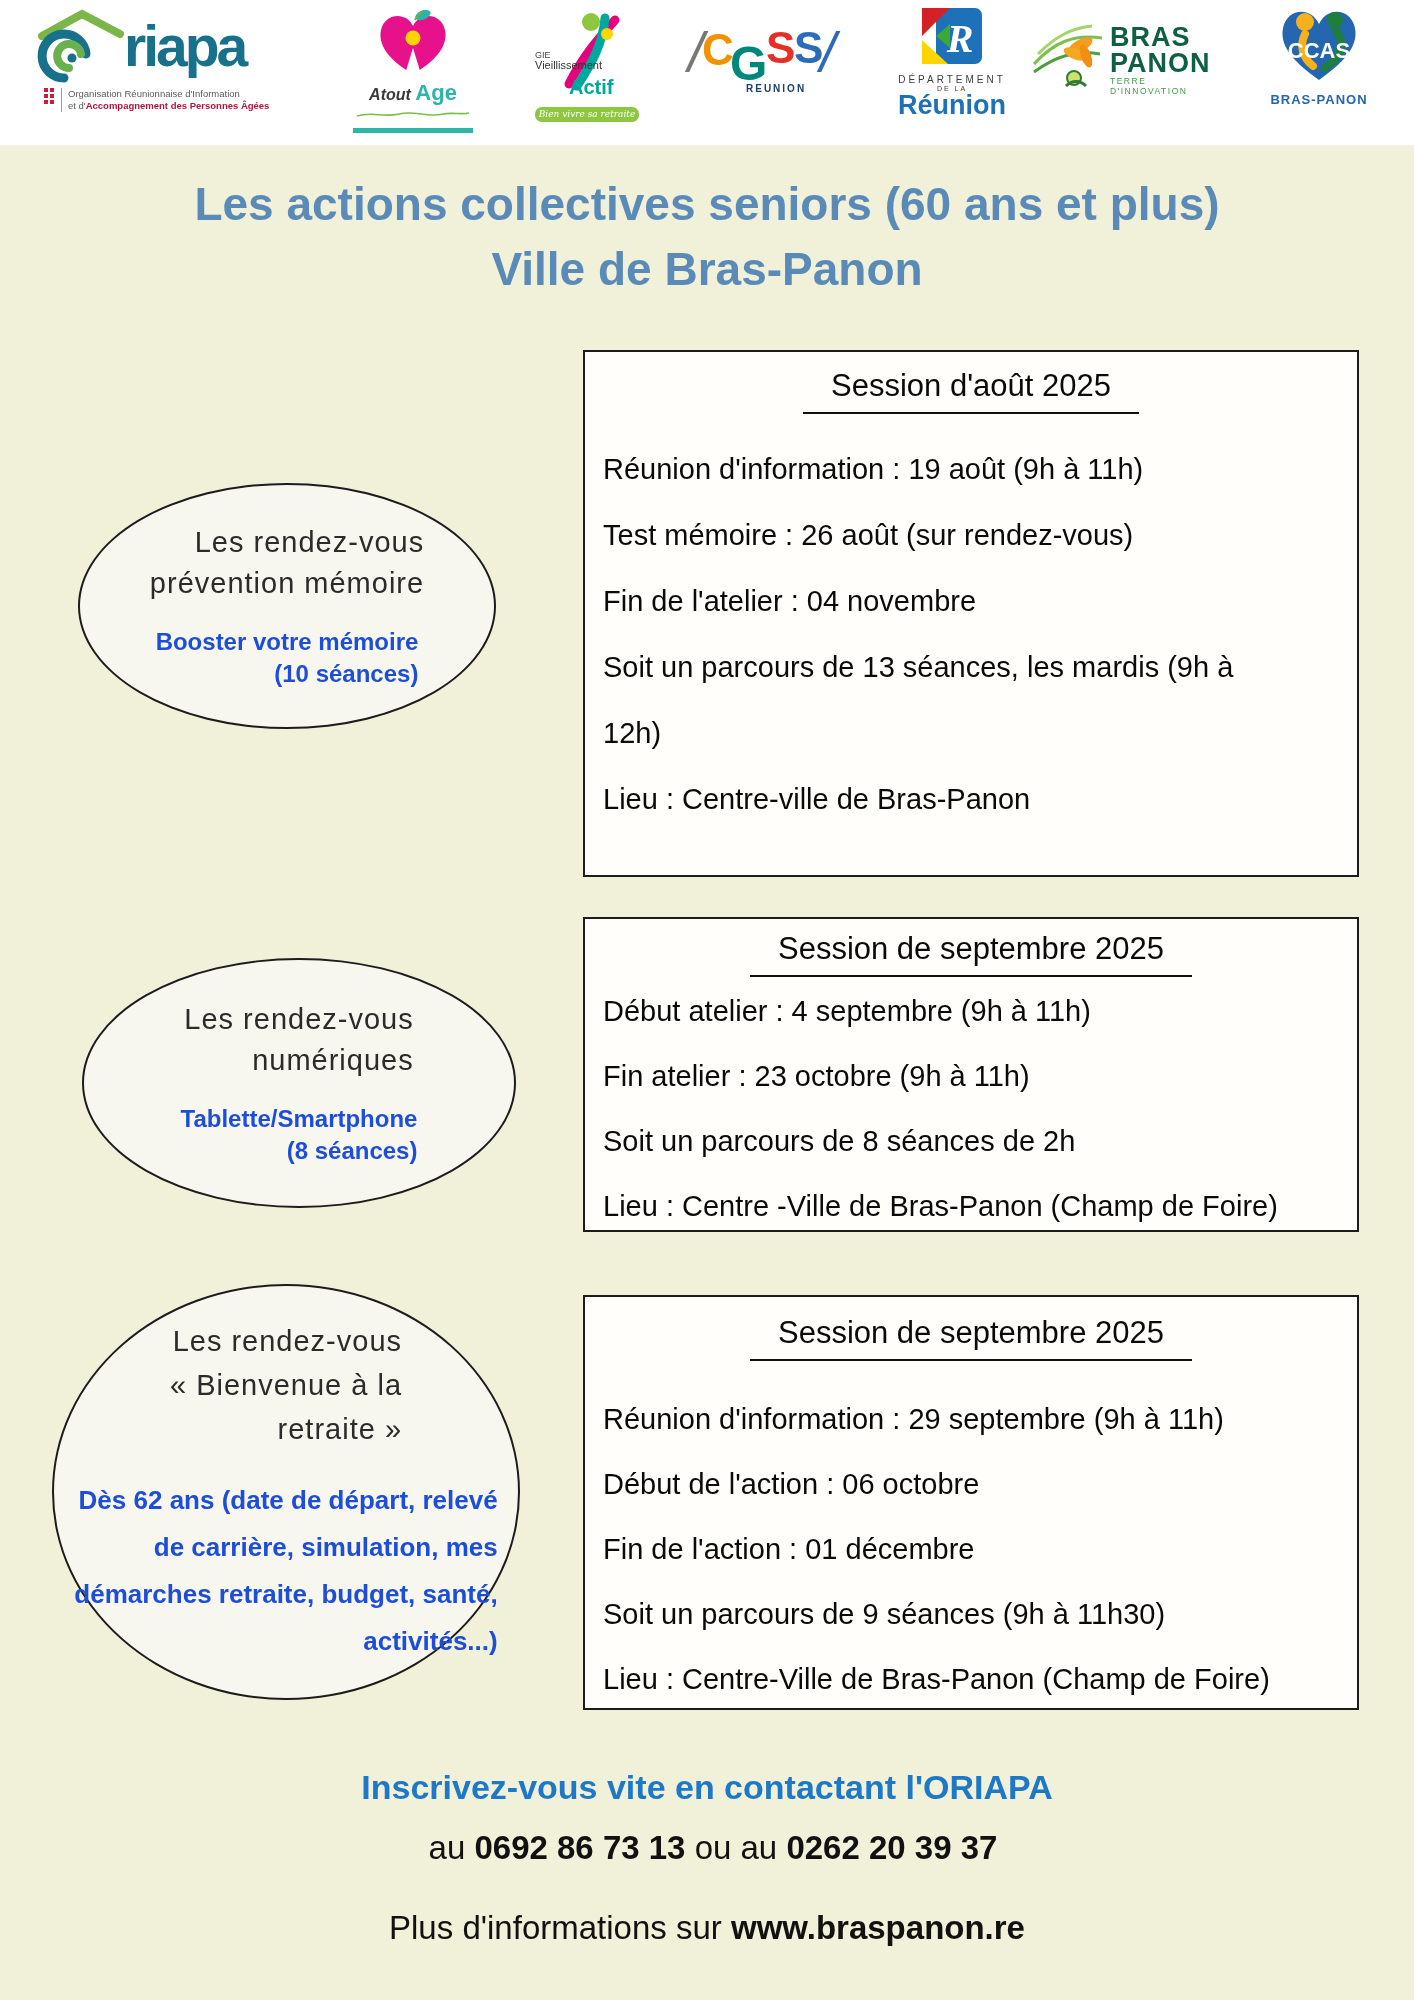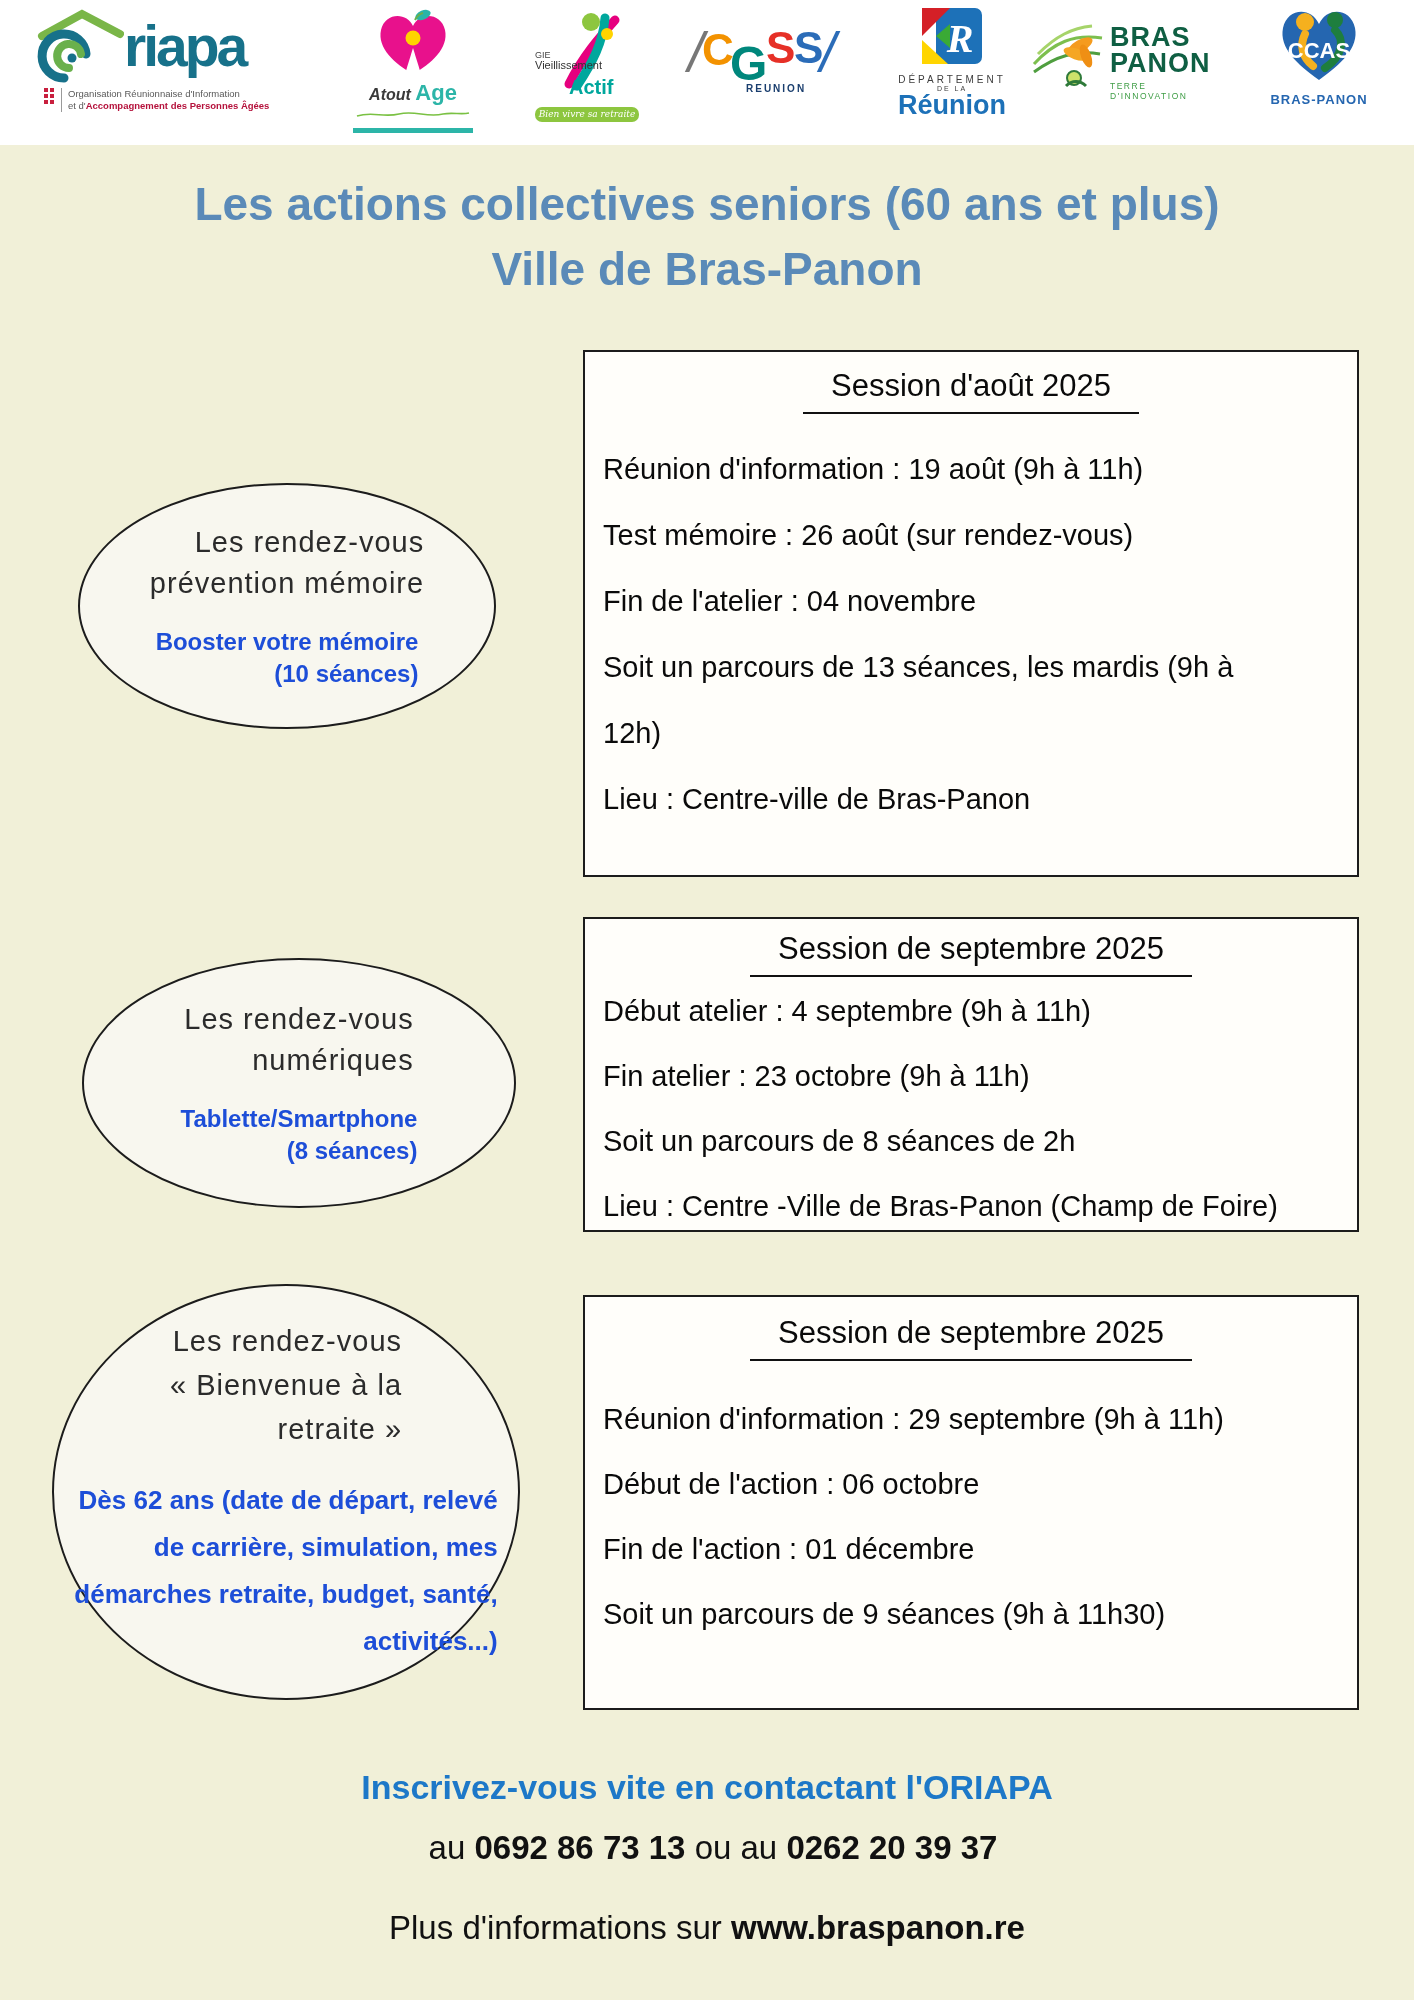--- a/index.html
+++ b/index.html
@@ -49,21 +49,21 @@
   
   .dept{left:893px;top:6px;width:118px;height:116px;text-align:center;}
   .dept-word{font-size:10px;letter-spacing:3px;color:#3c3c3c;margin-top:2px;}
   .dept-dela{font-size:7px;letter-spacing:2px;color:#3c3c3c;}
   .dept-reu{font-size:27px;font-weight:bold;color:#1d71b8;line-height:26px;}
 
   
   .bp{left:1030px;top:16px;width:195px;height:102px;}
   .bp-text{position:absolute;left:80px;top:8px;}
   .bp-line{font-size:27px;font-weight:800;color:#0f5f43;line-height:26px;letter-spacing:1px;}
-  .bp-tag{font-size:8.5px;letter-spacing:1.5px;color:#3f9d46;margin-top:5px;}
+  .bp-tag{font-size:8.5px;letter-spacing:1.5px;color:#3f9d46;}
 
   
   .ccas{left:1260px;top:0px;width:118px;height:124px;text-align:center;}
   .ccas-city{font-size:13px;font-weight:bold;color:#2566b0;letter-spacing:1px;margin-top:-4px;}
 
   
   .title{position:absolute;left:0;top:172px;width:1414px;text-align:center;color:#5a8ab8;font-weight:bold;}
   .title-l1{font-size:46px;line-height:64px;letter-spacing:0px;}
   .title-l2{font-size:46px;line-height:66px;}
 
@@ -284,20 +284,21 @@
   </div>
 
   <div class="sbox sbox3">
     <div class="box-heading-wrap">
       <span class="box-heading">Session de septembre 2025</span>
     </div>
     <div class="box-line">Réunion d'information : 29 septembre (9h à 11h)</div>
     <div class="box-line">Début de l'action : 06 octobre</div>
     <div class="box-line">Fin de l'action : 01 décembre</div>
     <div class="box-line">Soit un parcours de 9 séances (9h à 11h30)</div>
+    <div class="box-line">Lieu : Centre-Ville de Bras-Panon (Champ de Foire)</div>
   </div>
 
   <div class="footer">
     <div class="footer-cta">Inscrivez-vous vite en contactant l'ORIAPA</div>
     <div class="footer-phones">
       <span>au </span><span class="b">0692 86 73 13</span><span> ou au </span><span class="b">0262 20 39 37</span>
     </div>
     <div class="footer-info">
       <span>Plus d'informations sur </span><span class="b">www.braspanon.re</span>
     </div>

